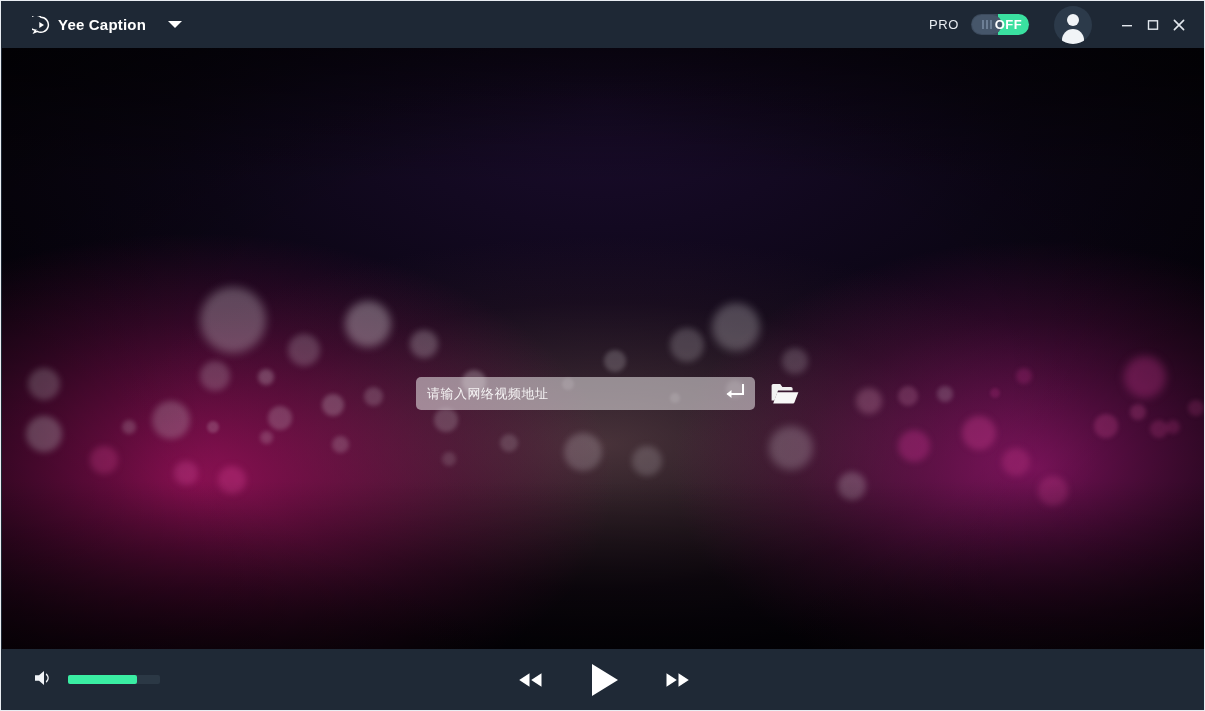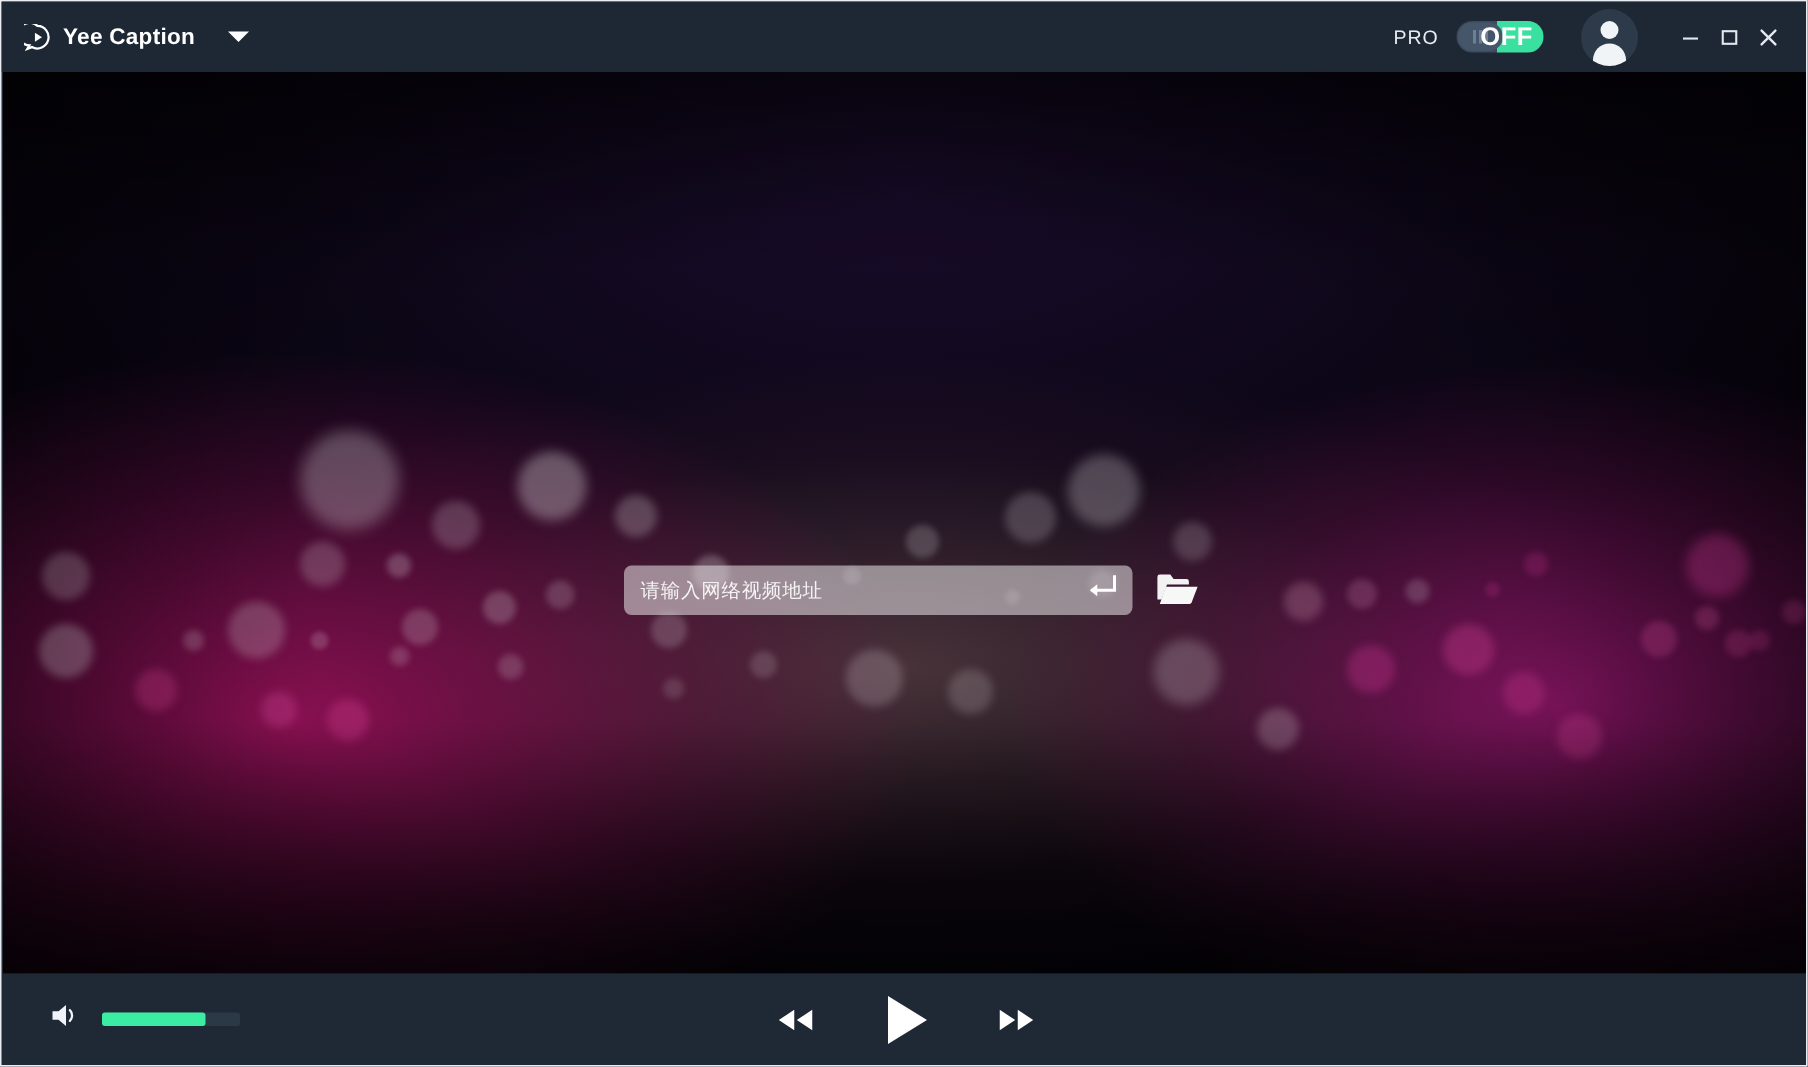--- a/index.html
+++ b/index.html
@@ -27,21 +27,21 @@
   
   .titlebar {
     position: absolute;
     left: 0; top: 0;
     width: 1205px;
     height: 47px;
     background: #1e2835;
     display: flex;
     align-items: center;
     box-sizing: border-box;
-    padding: 0 0 0 15px;
+    padding: 0 0 0 31px;
     z-index: 20;
   }
   .brand {
     display: flex;
     align-items: center;
     gap: 8px;
   }
   .brand-icon {
     width: 18px; height: 18px;
     display: block;
@@ -99,21 +99,21 @@
     gap: 2px;
   }
   .pro-toggle-knob i {
     display: block;
     width: 2px; height: 9px;
     background: #6d7f95;
   }
   .pro-toggle-text {
     position: relative;
     color: #ffffff;
-    font-size: 17px;
+    font-size: 13px;
     font-weight: bold;
     margin-right: 7px;
     letter-spacing: 0.4px;
   }
   .avatar {
     width: 38px; height: 38px;
     border-radius: 50%;
     background: #2c3a4a;
     margin-left: 25px;
     position: relative;
@@ -186,20 +186,21 @@
       linear-gradient(180deg, rgba(0,0,0,0.55) 0%, rgba(0,0,0,0) 22%, rgba(0,0,0,0) 72%, rgba(0,0,0,0.62) 100%);
     pointer-events: none;
   }
 
   
   .url-row {
     position: absolute;
     left: 414px;
     top: 329px;
     display: flex;
+    align-items: center;
     gap: 13px;
     z-index: 6;
   }
   .url-field {
     position: relative;
     width: 339px;
     height: 33px;
     border-radius: 5px;
     background: rgba(230,226,228,0.56);
     display: flex;

